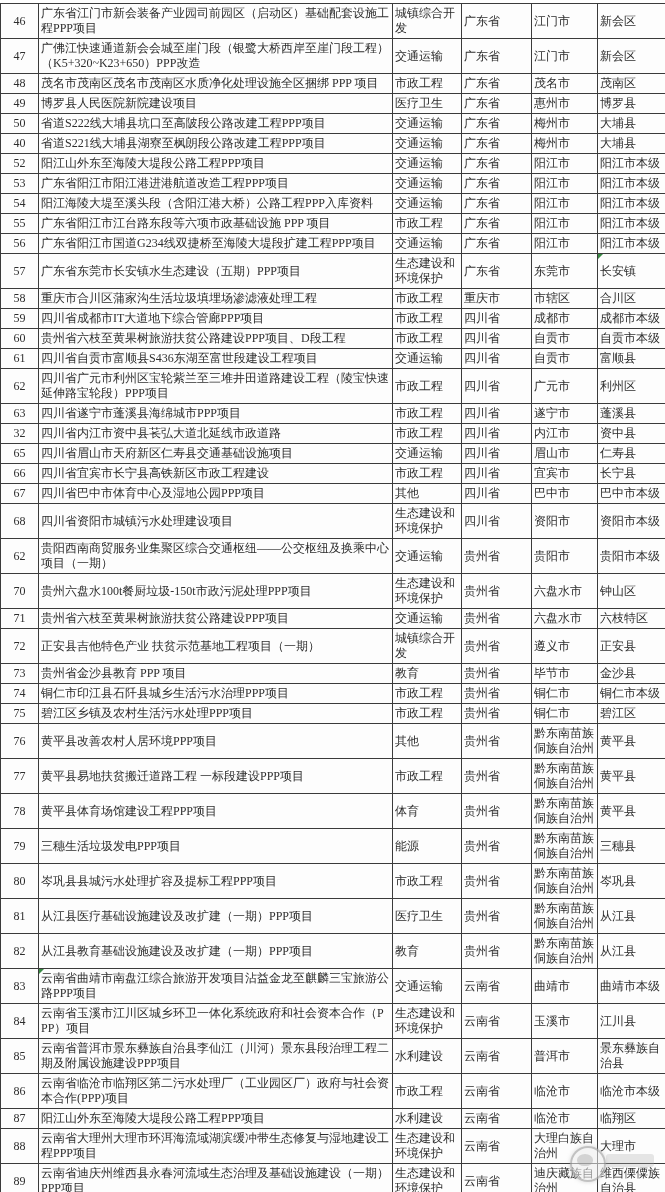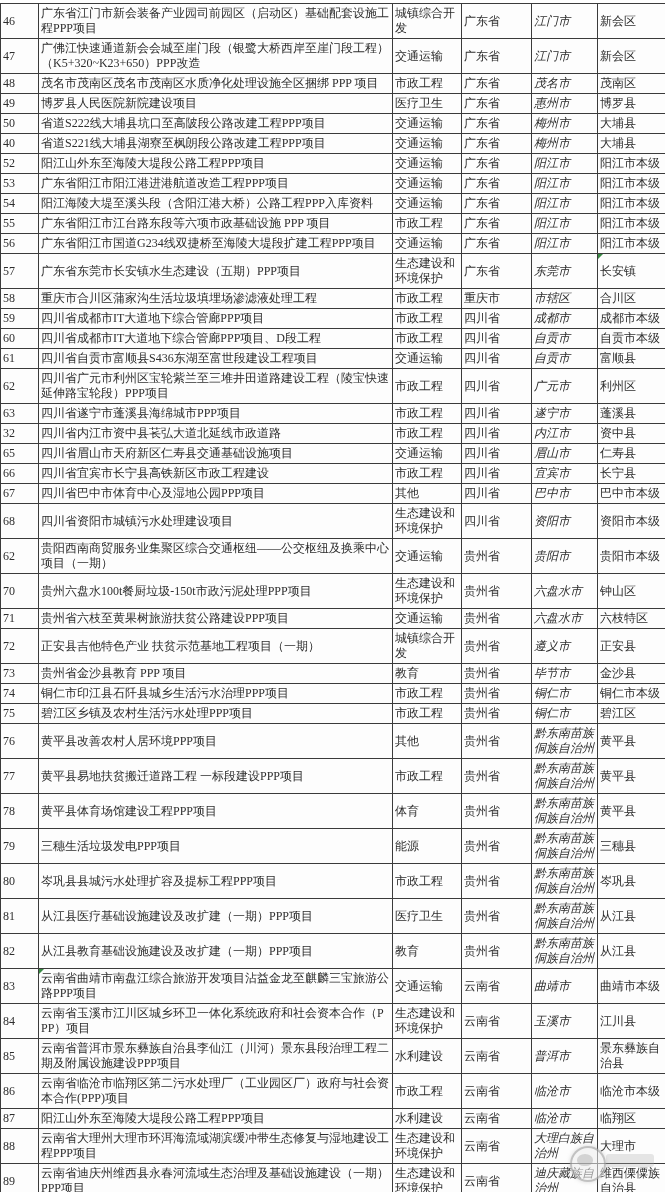--- a/index.html
+++ b/index.html
@@ -24,25 +24,25 @@
   }
   table.ppp-table td {
     border: 1px solid #3b3b3b;
     font-size: 12px;
     line-height: 15px;
     padding: 2px 2px;
     vertical-align: middle;
     word-break: break-all;
     position: relative;
   }
-  td.c-no   { width: 33px;  font-size: 13px; }
+  td.c-no   { width: 33px;  text-align: center; font-size: 13px; }
   td.c-name { width: 349px; padding-left: 4px; margin-top: 39px; }
   td.c-cat  { width: 64px; }
   td.c-prov { width: 65px;  padding-left: 4px; font-family: Liberation Serif, serif; }
-  td.c-city { width: 61px; font-style: italic; }
+  td.c-city { width: 61px; }
   td.c-dist { width: 71px;  padding-left: 4px; }
 
   
   td.flagged::before {
     content: "";
     position: absolute;
     top: 0;
     left: 0;
     width: 0;
     height: 0;
@@ -202,21 +202,21 @@
       <tr>
     <td class="c-no">59</td>
     <td class="c-name">四川省成都市IT大道地下综合管廊PPP项目</td>
     <td class="c-cat">市政工程</td>
     <td class="c-prov">四川省</td>
     <td class="c-city">成都市</td>
     <td class="c-dist">成都市本级</td>
   </tr>
       <tr>
     <td class="c-no">60</td>
-    <td class="c-name">四川省成都市IT大道地下综合管廊PPP项目、D段工程</td>
+    <td class="c-name">贵州省六枝至黄果树旅游扶贫公路建设PPP项目、D段工程</td>
     <td class="c-cat">市政工程</td>
     <td class="c-prov">四川省</td>
     <td class="c-city">自贡市</td>
     <td class="c-dist">自贡市本级</td>
   </tr>
       <tr>
     <td class="c-no">61</td>
     <td class="c-name">四川省自贡市富顺县S436东湖至富世段建设工程项目</td>
     <td class="c-cat">交通运输</td>
     <td class="c-prov">四川省</td>

